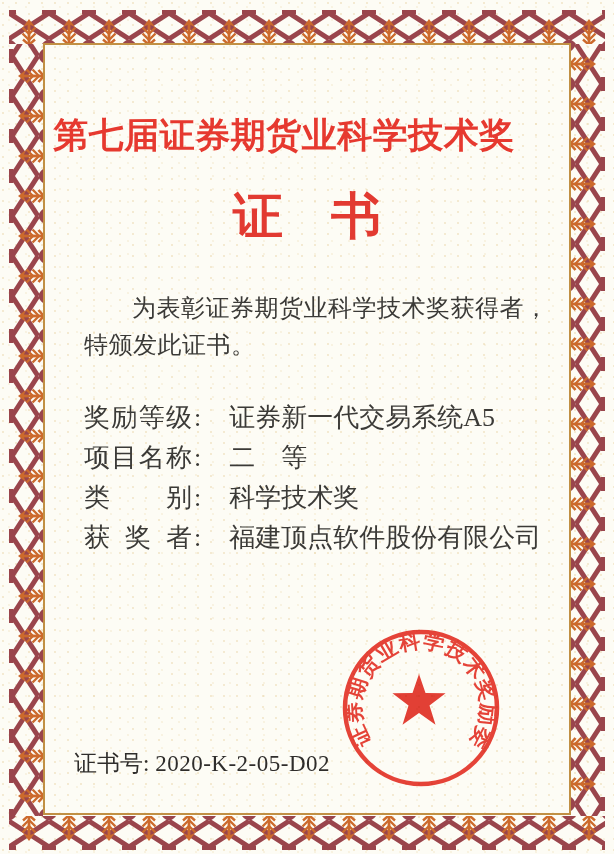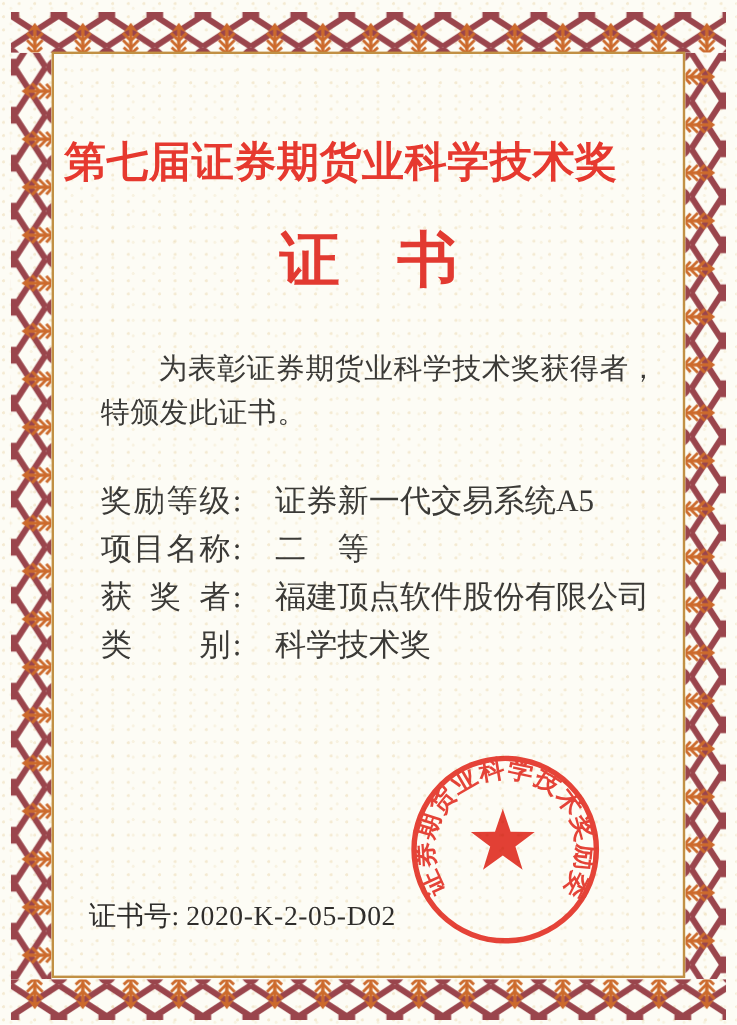--- a/index.html
+++ b/index.html
@@ -172,24 +172,24 @@
   </div>
 
   <div class="fields">
     <div class="frow">
       <span class="flabel">奖励等级</span><span class="fcolon">:</span><span class="fvalue">证券新一代交易系统A5</span>
     </div>
     <div class="frow">
       <span class="flabel">项目名称</span><span class="fcolon">:</span><span class="fvalue">二　等</span>
     </div>
     <div class="frow">
+      <span class="flabel">类别</span><span class="fcolon">:</span><span class="fvalue">科学技术奖</span>
+    </div>
+    <div class="frow">
       <span class="flabel">获奖者</span><span class="fcolon">:</span><span class="fvalue">福建顶点软件股份有限公司</span>
-    </div>
-    <div class="frow">
-      <span class="flabel">类别</span><span class="fcolon">:</span><span class="fvalue">科学技术奖</span>
     </div>
   </div>
 
 
   <svg class="seal" width="180" height="180" xmlns="http://www.w3.org/2000/svg">
     <defs>
       <path id="sealArc" d="M 40.9 124.4 A 60 60 0 1 1 139.1 124.4" fill="none"></path>
     </defs>
     <circle cx="90" cy="90" r="76" fill="none" stroke="#e5362b" stroke-width="4.5"></circle>
     <polygon fill="#e23227" points="88,56 94.5,75.1 114.6,75.3 98.5,87.4 104.5,106.7 88,95 71.5,106.7 77.5,87.4 61.4,75.3 81.5,75.1"></polygon>

